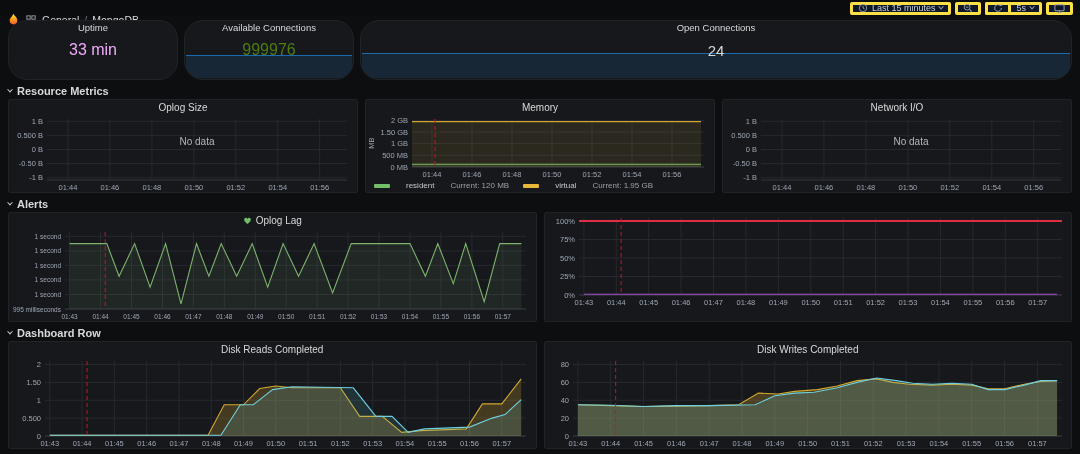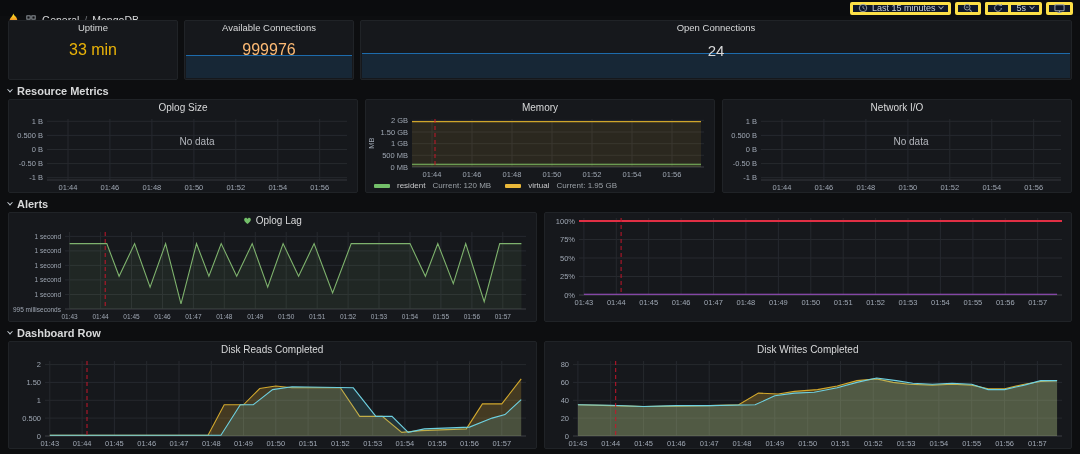--- a/index.html
+++ b/index.html
@@ -29,41 +29,41 @@
 
   
   .dash{padding:4px 8px 0;}
   .panel{background:#16181c;border:1px solid #202327;border-radius:2px;
     position:relative;display:flex;flex-direction:column;overflow:hidden;}
   .panel-header{height:14px;flex:none;display:flex;align-items:center;
     justify-content:center;gap:4px;font-size:10px;color:#d8d9da;cursor:pointer;}
   .chart{flex:1;position:relative;}
 
   .stat-row{display:flex;gap:6px;height:60px;}
-  .panel.stat{flex:none;}
+  .panel.stat{flex:none;border-radius:19px;}
   .stat-title{position:absolute;top:1px;left:0;right:0;text-align:center;
     font-size:9.5px;color:#d8d9da;cursor:pointer;}
   .stat-value{flex:1;display:flex;align-items:center;justify-content:center;
     font-size:16px;font-weight:500;z-index:2;}
   .spark{position:absolute;left:1px;right:1px;bottom:1px;
     background:rgba(31,120,193,0.16);border-top:1px solid rgba(31,120,193,0.85);z-index:1;}
 
   .row-header{display:flex;align-items:center;gap:5px;height:12px;
     margin:5px 0 2px;font-size:11px;font-weight:700;color:#d8d9da;cursor:pointer;text-align:center;}
   .row-header .chev{border-color:#c7ced6;}
 
   .charts3{display:flex;gap:7px;}
   .charts3 .panel{flex:1;height:94px;}
   .charts2{display:flex;gap:7px;}
   .charts2.alerts .panel{flex:1;height:110px;}
   .charts2.dashrow .panel{flex:1;height:108px;}
 
   .legend{height:13px;flex:none;display:flex;align-items:center;gap:14px;
     padding-left:8px;font-size:8px;}
-  .legend-item{display:flex;align-items:center;gap:7px;cursor:pointer;}
+  .legend-item{display:flex;align-items:center;gap:16px;cursor:pointer;}
   .legend .dash{width:10px;height:2.5px;border-radius:1px;display:inline-block;}
   .legend .lname{color:#c7c8ca;}
   .legend .lcur{color:#9aa0a6;}
   .heart{display:flex;align-items:center;}
 </style>
 </head>
 <body>
 
 <header class="topbar">
   <div class="tb-left">
@@ -136,25 +136,25 @@
       </span>
     </button>
   </div>
 </header>
 
 <main class="dash">
 
   <div class="stat-row">
     <section class="panel stat" style="width:170px">
       <div class="stat-title">Uptime</div>
-      <div class="stat-value" style="color: #eab308;">33 min</div>
+      <div class="stat-value" style="color: #f0abfc;">33 min</div>
     </section>
     <section class="panel stat" style="width:170px">
       <div class="stat-title">Available Connections</div>
-      <div class="stat-value" style="color: #fdba74;">999976</div>
+      <div class="stat-value" style="color: #4d7c0f;">999976</div>
       <div class="spark" style="height:40%"></div>
     </section>
     <section class="panel stat" style="flex:1">
       <div class="stat-title">Open Connections</div>
       <div class="stat-value" style="font-size: 15px; color: rgb(216, 217, 218);">24</div>
       <div class="spark" style="height:43%"></div>
     </section>
   </div>
 
   <div class="row-header">

